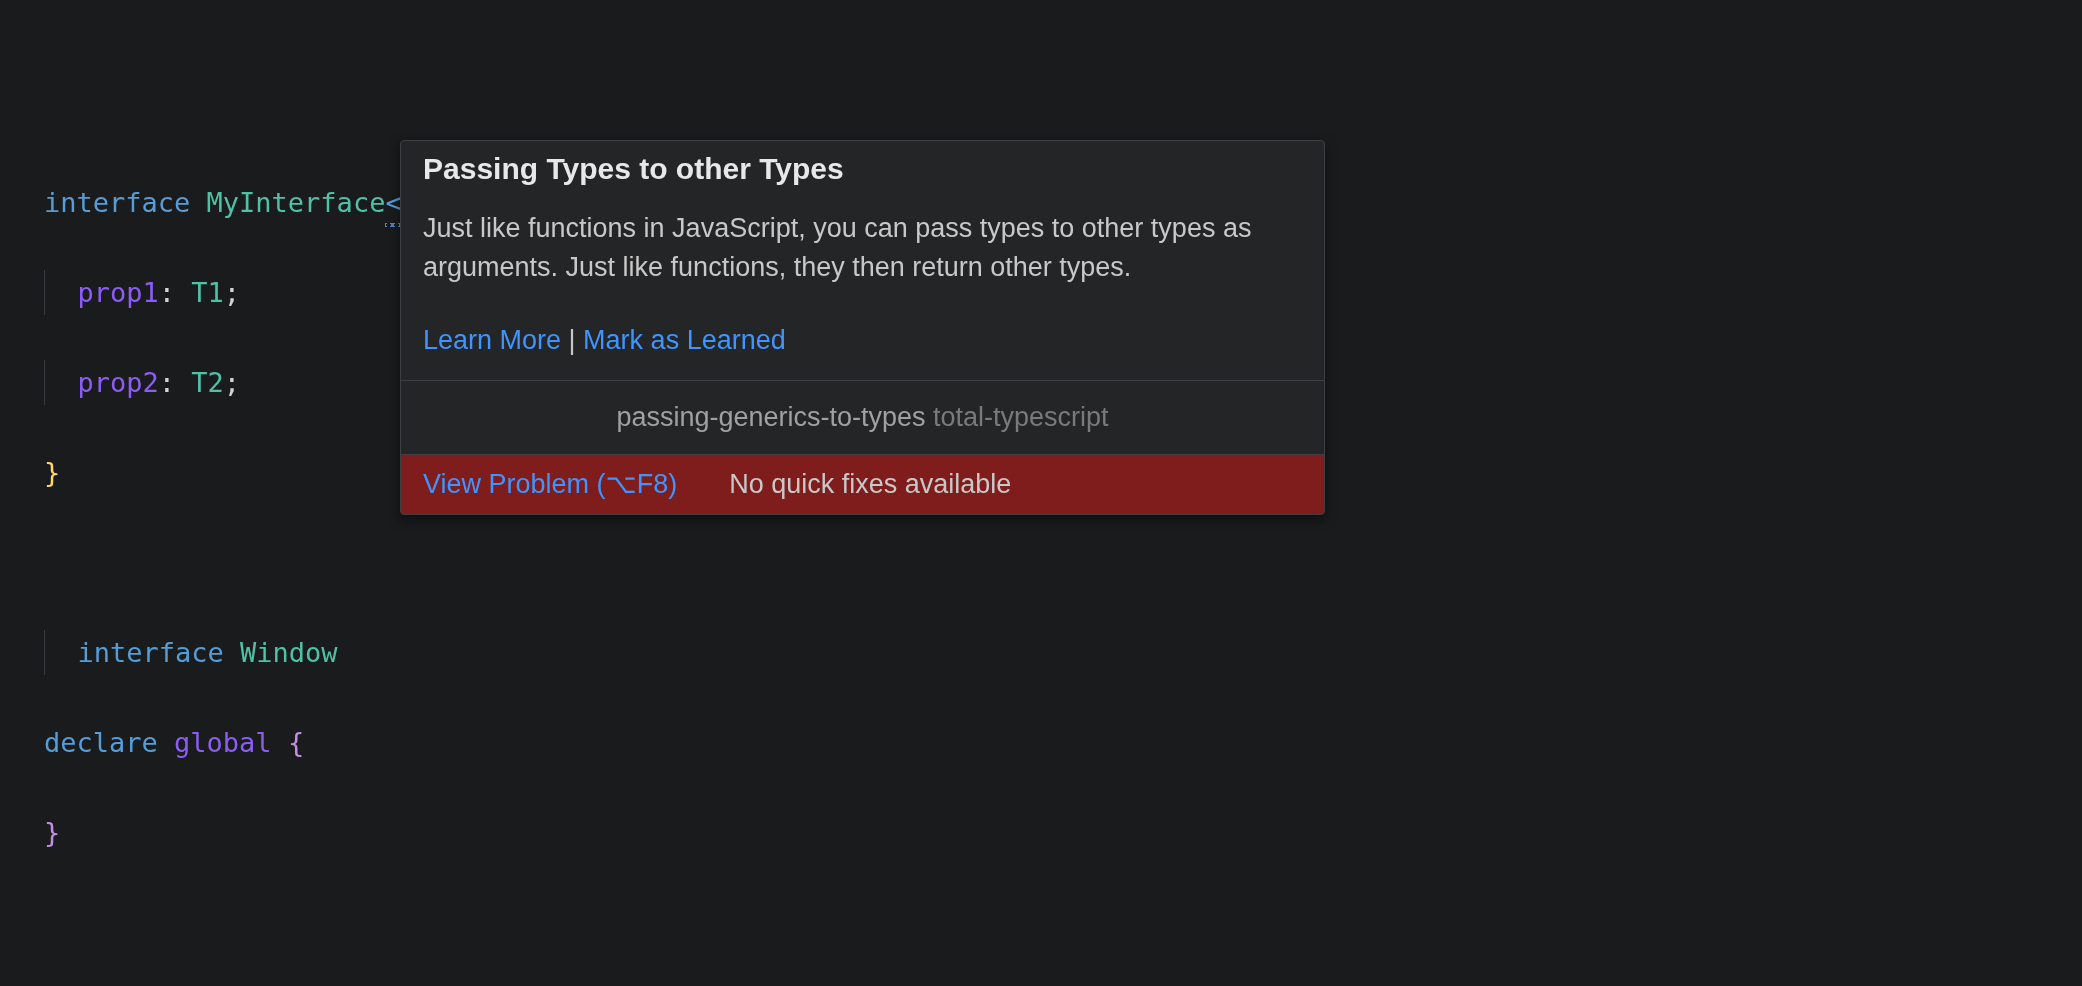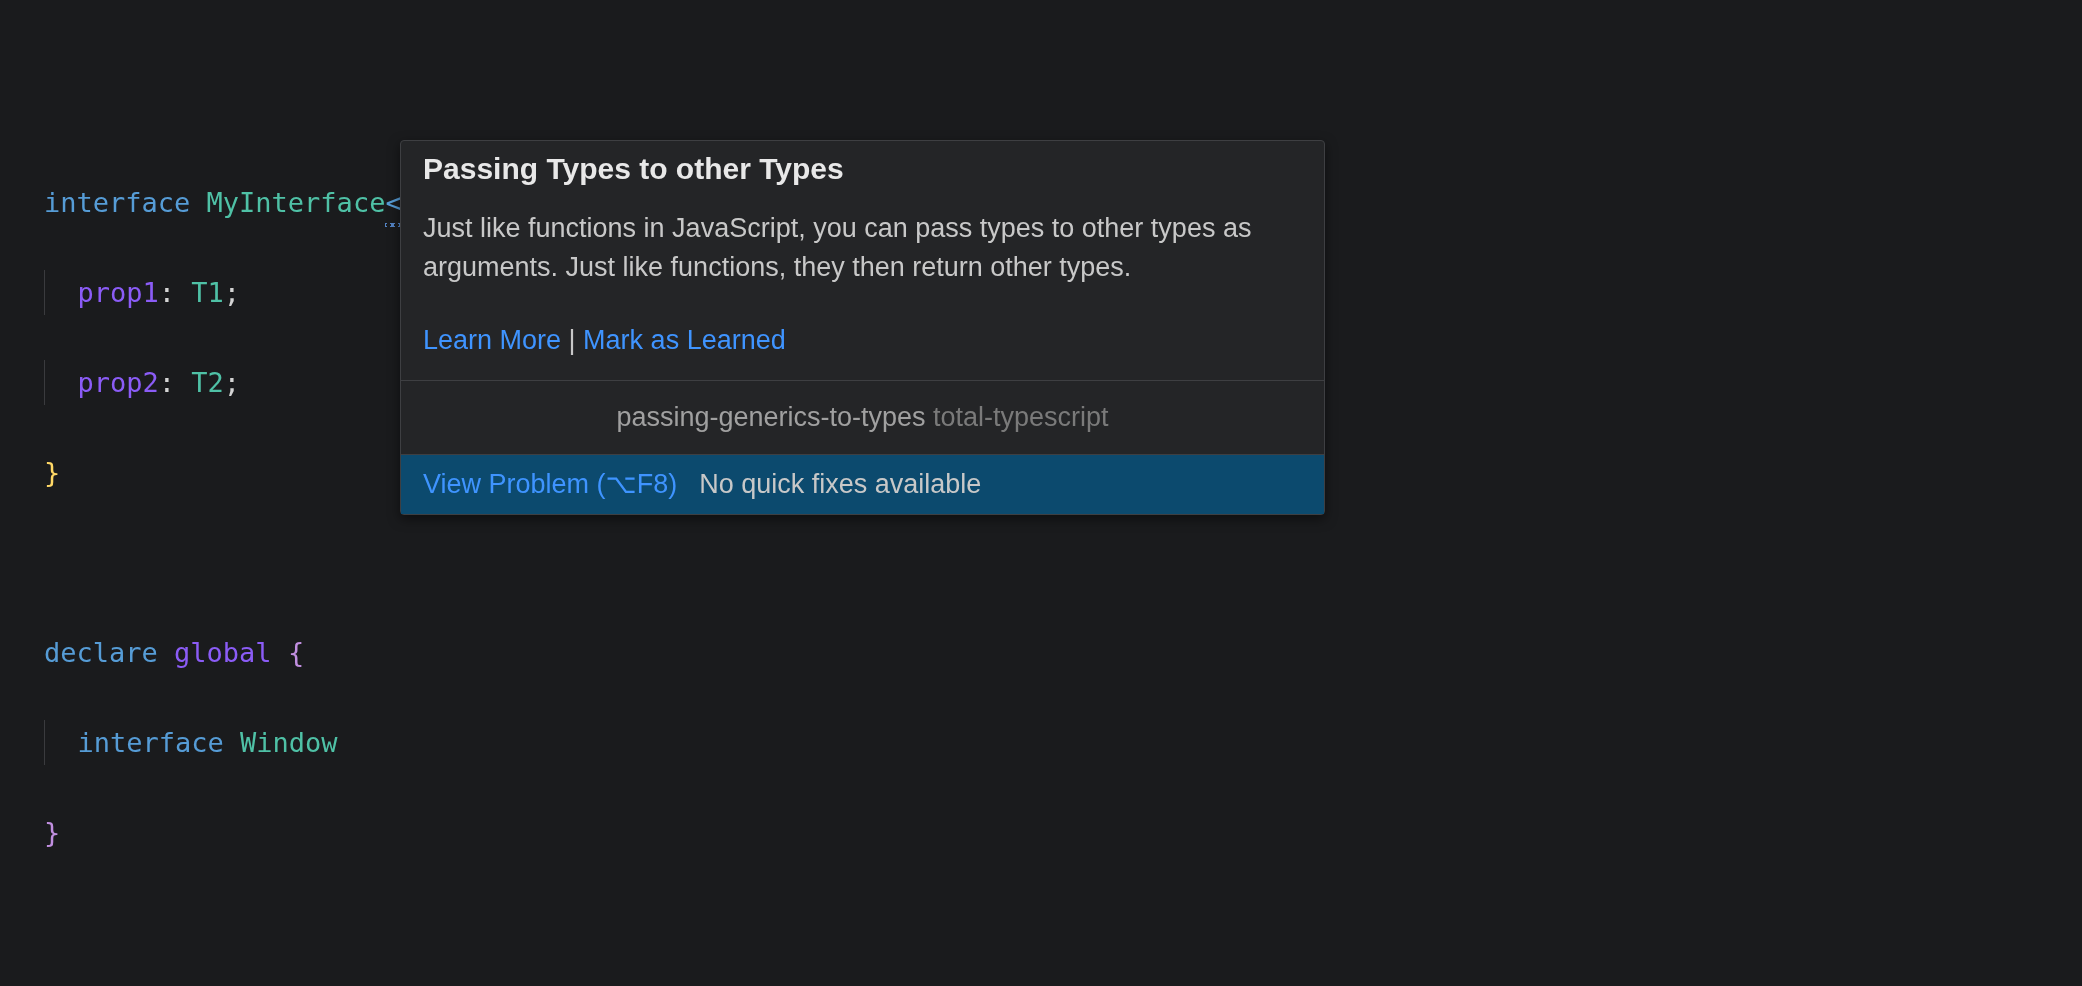--- a/index.html
+++ b/index.html
@@ -90,46 +90,46 @@
     padding: 17px 22px;
     font-family: Liberation Sans, sans-serif;
     color: #a0a0a0;
     text-align: center;
   }
   .tooltip .section-source .dim {
     color: #7a7a7a;
   }
   .tooltip .section-footer {
     border-top: 1px solid #3e3f42;
-    background: #0c4a6e;
+    background: #7f1d1d;
     padding: 10px 22px;
     display: flex;
-    gap: 22px;
+    gap: 52px;
     align-items: flex-start;
   }
   .tooltip .section-footer .link {
     color: #3f94ff;
     cursor: pointer;
   }
   .tooltip .section-footer .plain {
     color: #c8c8c8;
   }
 </style>
 </head>
 <body>
 
 <div class="editor">
 
 <div><span class="kw">interface</span> <span class="type">MyInterface</span><span class="squiggle"><span class="angle">&lt;</span><span class="type">T1</span><span class="punct">,</span> <span class="type">T2</span><span class="angle">&gt;</span></span> <span class="brace">{</span></div>
 <div><span class="indent-guide"></span>  <span class="ident">prop1</span><span class="punct">:</span> <span class="type">T1</span><span class="punct">;</span></div>
 <div><span class="indent-guide"></span>  <span class="ident">prop2</span><span class="punct">:</span> <span class="type">T2</span><span class="punct">;</span></div>
 <div><span class="brace">}</span></div>
 <div>&nbsp;</div>
+<div><span class="indent-guide"></span>  <span class="kw">interface</span> <span class="type">Window</span></div>
 <div><span class="kw">declare</span> <span class="ident">global</span> <span class="brace-p">{</span></div>
-<div><span class="indent-guide"></span>  <span class="kw">interface</span> <span class="type">Window</span></div>
 <div><span class="brace-p">}</span></div>
 <div>&nbsp;</div>
 
 
 
 
   <div class="tooltip">
     <div class="section-main">
       <h3>Passing Types to other Types</h3>
       <p class="body">Just like functions in JavaScript, you can pass types to other types as arguments. Just like functions, they then return other types.</p>

